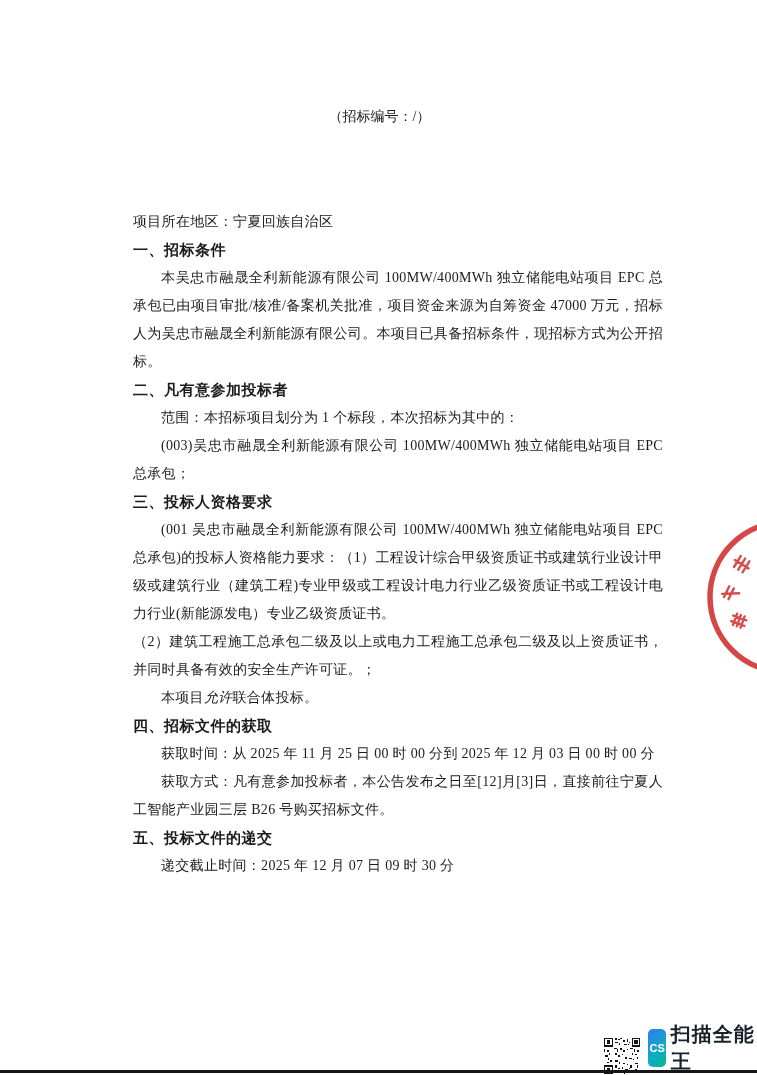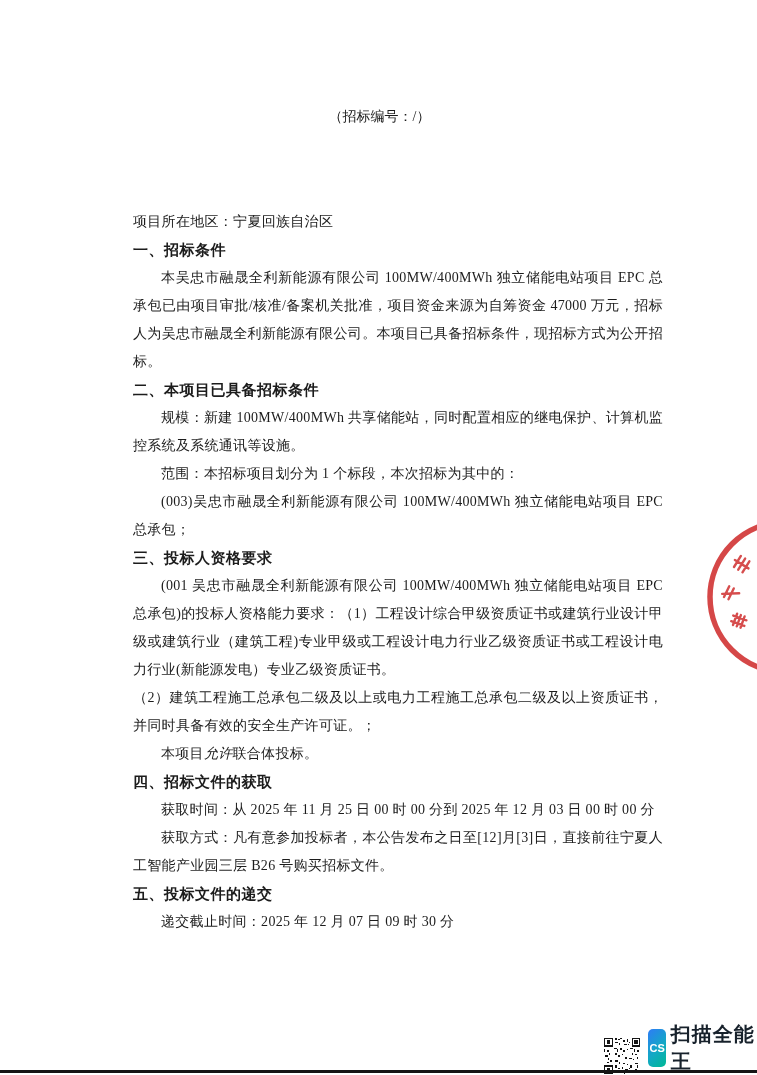--- a/index.html
+++ b/index.html
@@ -51,22 +51,21 @@
   <div class="title-block">
     <div class="bid-number">（招标编号：/）</div>
   </div>
 
   <div class="body-text">
     <p>项目所在地区：宁夏回族自治区</p>
 
     <h2>一、招标条件</h2>
     <p class="ind">本吴忠市融晟全利新能源有限公司 100MW/400MWh 独立储能电站项目 EPC 总承包已由项目审批/核准/备案机关批准，项目资金来源为自筹资金 47000 万元，招标人为吴忠市融晟全利新能源有限公司。本项目已具备招标条件，现招标方式为公开招标。</p>
 
-    <h2>二、本项目已具备招标条件</h2>
-    <p class="ind">规模：新建 100MW/400MWh 共享储能站，同时配置相应的继电保护、计算机监控系统及系统通讯等设施。</p>
+    <h2>二、凡有意参加投标者</h2>
     <p class="ind">范围：本招标项目划分为 1 个标段，本次招标为其中的：</p>
     <p class="ind">(003)吴忠市融晟全利新能源有限公司 100MW/400MWh 独立储能电站项目 EPC 总承包；</p>
 
     <h2>三、投标人资格要求</h2>
     <p class="ind">(001 吴忠市融晟全利新能源有限公司 100MW/400MWh 独立储能电站项目 EPC 总承包)的投标人资格能力要求：（1）工程设计综合甲级资质证书或建筑行业设计甲级或建筑行业（建筑工程)专业甲级或工程设计电力行业乙级资质证书或工程设计电力行业(新能源发电）专业乙级资质证书。</p>
     <p>（2）建筑工程施工总承包二级及以上或电力工程施工总承包二级及以上资质证书，并同时具备有效的安全生产许可证。；</p>
     <p class="ind"><span>本项目</span><span class="em-italic">允许</span><span>联合体投标。</span></p>
 
     <h2>四、招标文件的获取</h2>
     <p class="ind">获取时间：从 2025 年 11 月 25 日  00 时 00 分到 2025 年 12 月 03 日  00 时 00 分</p>

